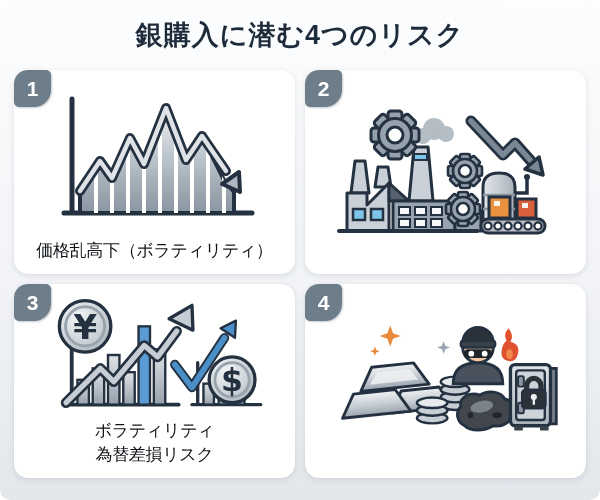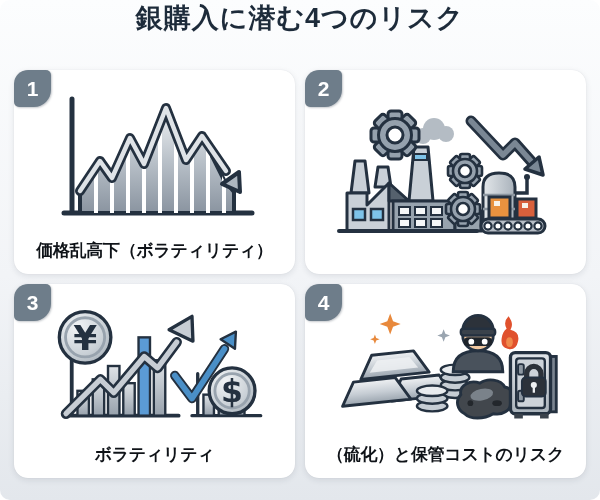--- a/index.html
+++ b/index.html
@@ -6,21 +6,21 @@
   body {
     margin:0; width:600px; height:500px; overflow:hidden;
     font-family:"Liberation Sans","DejaVu Sans",sans-serif;
   }
   .frame {
     width:600px; height:500px; box-sizing:border-box;
     background:linear-gradient(180deg,#fcfdfe 0%,#f2f4f7 55%,#e3e7ec 100%);
     border-radius:10px;
   }
   .header {
-    height:70px; display:flex; justify-content:center;
+    height:70px; display:flex; align-items:center; justify-content:center;
   }
   .title {
     font-size:27px; font-weight:800; color:#1d2b3a; letter-spacing:1px;
   }
   .grid {
     display:grid; grid-template-columns:1fr 1fr; grid-template-rows:204px 194px;
     gap:10px; padding:0 14px 14px;
   }
   .card {
     position:relative; background:#ffffff; border-radius:14px; overflow:hidden;
@@ -34,21 +34,21 @@
     color:#ffffff; font-size:21px; font-weight:700;
     box-shadow:1px 1px 2px rgba(30,42,60,.25);
   }
   .illo {
     flex:1; width:100%; display:flex; align-items:center; justify-content:center;
     padding-top:6px; box-sizing:border-box;
   }
   .illo svg { height:132px; max-width:94%; }
   .row2 .illo svg { height:126px; }
   .caption {
-    text-align:center; font-weight:700; color:#0f1318;
+    text-align:center; font-weight:400; color:#0f1318;
     font-size:17px; line-height:1.38; padding:0 4px 12px; letter-spacing:-0.3px;
   }
 </style>
 </head>
 <body>
 
 <div class="frame">
   <div class="header">
     <div class="title">銀購入に潜む4つのリスク</div>
   </div>
@@ -239,20 +239,21 @@
           </g>
           <g>
             <circle cx="196" cy="92" r="24" fill="url(#g3coin)" stroke="#243140" stroke-width="3.5"></circle>
             <circle cx="196" cy="92" r="18" fill="none" stroke="#98a3ae" stroke-width="3"></circle>
             <text x="196" y="104" text-anchor="middle" font-size="33" font-weight="bold" fill="#243140" font-family="'DejaVu Sans','Liberation Sans',sans-serif">$</text>
           </g>
         </svg>
       </div>
       <div class="caption">
         <div>ボラティリティ</div>
+        <div>為替差損リスク</div>
       </div>
     </article>
 
     <article class="card row2">
       <div class="badge">4</div>
       <div class="illo">
         <svg viewBox="0 0 240 132">
           <defs>
             <linearGradient id="g4ingot" x1="0" y1="0" x2="0" y2="1">
               <stop offset="0" stop-color="#f0f2f4"></stop>
@@ -318,18 +319,17 @@
               <rect x="200" y="78" width="25" height="20" rx="4" fill="#2c323a" stroke="#243140" stroke-width="2"></rect>
               <circle cx="212.5" cy="86" r="3.2" fill="#eef0f2"></circle>
               <rect x="211.3" y="88" width="2.4" height="6" fill="#eef0f2"></rect>
             </g>
             <rect x="192" y="116" width="9" height="5" fill="#3a424b"></rect>
             <rect x="219" y="116" width="9" height="5" fill="#3a424b"></rect>
           </g>
         </svg>
       </div>
       <div class="caption">
-        <div>（硫化）と保管コストのリスク</div>
       </div>
     </article>
 
   </div>
 </div>
 
 </body></html>

